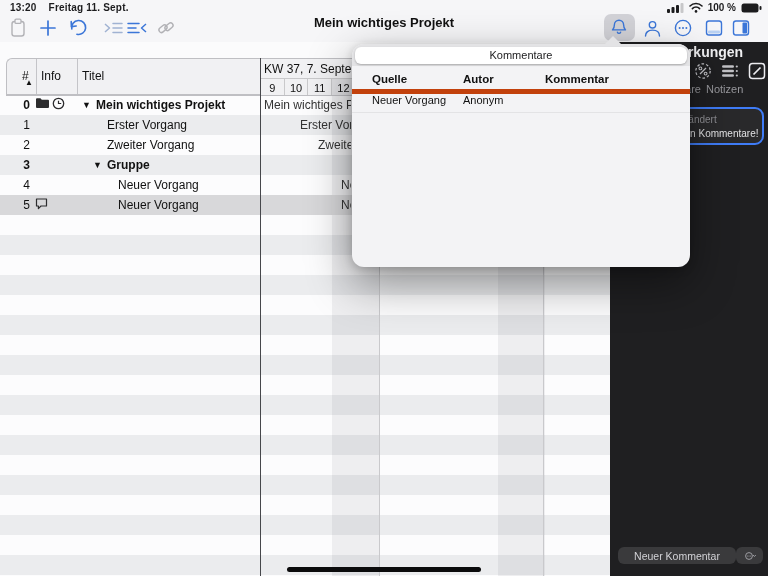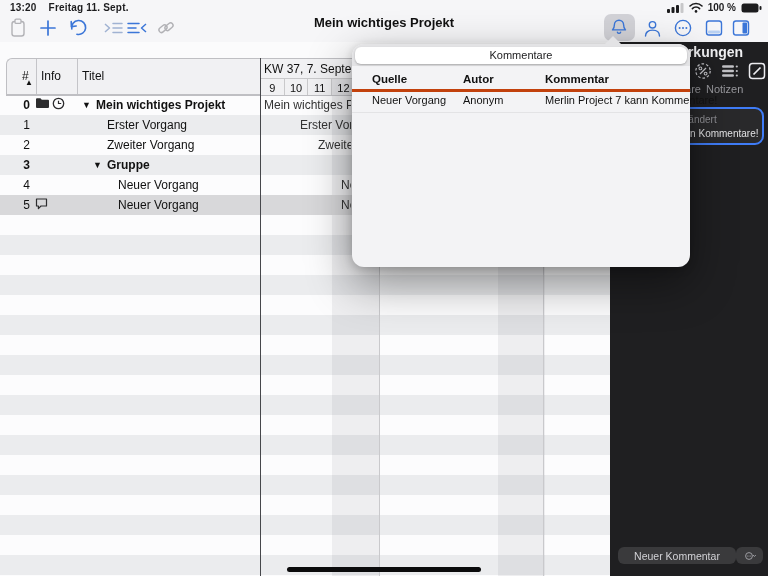--- a/index.html
+++ b/index.html
@@ -57,21 +57,21 @@
            box-shadow:0 16px 45px rgba(0,0,0,0.42), 0 2px 10px rgba(0,0,0,0.18);z-index:50;}
   .pop-arrow{position:absolute;left:252px;top:-8px;width:0;height:0;
              border-left:9px solid transparent;border-right:9px solid transparent;border-bottom:9px solid #e3e3e5;}
   .seg{position:absolute;left:0;top:0;width:338px;height:22px;background:#e3e3e5;border-radius:12px 12px 0 0;display:flex;}
   .seg-item{flex:1;position:relative;display:flex;align-items:center;justify-content:center;
             font-size:11px;color:#1b1b1d;}
   .seg-item.selected::before{content:"";position:absolute;left:3px;right:3px;top:2.5px;bottom:2.5px;
             background:#fff;border-radius:6px;box-shadow:0 1px 2px rgba(0,0,0,0.25);}
   .seg-item span{position:relative;z-index:1;}
   .seg-div{position:absolute;left:0;top:5.5px;width:1px;height:11px;background:#c6c6c8;}
-  .pop-head{position:absolute;left:0;top:26px;width:338px;height:19px;border-bottom:3px solid #c2410c;}
+  .pop-head{position:absolute;left:0;top:26px;width:338px;height:19px;border-bottom:5px solid #c2410c;}
   .pop-head span{position:absolute;top:3px;font-size:11.5px;font-weight:bold;color:#111;}
   .pop-row{position:absolute;left:0;top:45px;width:338px;height:23px;border-bottom:1px solid #e3e3e5;}
   .pop-row span{position:absolute;top:5px;font-size:11px;color:#111;white-space:nowrap;}
   
   .sidebar{position:absolute;left:610px;top:42px;width:158px;height:534px;background:#1f1f21;z-index:10;overflow:hidden;}
   .sb-title{position:absolute;left:39px;top:2px;font-size:14px;font-weight:bold;color:#f0f0f2;white-space:nowrap;}
   .sb-icons{position:absolute;left:84px;top:20px;display:flex;gap:9px;}
   .sb-tabs{position:absolute;left:0;top:41px;width:158px;height:14px;font-size:11px;color:#98989d;}
   .sb-tab{position:absolute;top:0;white-space:nowrap;}
   .sb-card{position:absolute;left:12px;top:65px;width:142px;height:38px;background:#29292b;
@@ -257,21 +257,20 @@
       </div>
     <div class="pop-head" id="pophead">
         <span style="left: 20px;">Quelle</span>
         <span style="left: 111px;">Autor</span>
         <span style="left: 193px;">Kommentar</span>
       </div>
     <div id="poprows">
         <div class="pop-row" style="top: 45px;">
           <span style="left: 20px;">Neuer Vorgang</span>
           <span style="left: 111px;">Anonym</span>
-          <span style="left: 193px;">Merlin Project 7 kann Kommentare!</span>
         </div>
       </div>
   </div>
 
   <div class="topbar">
     <div class="status-left">
       <span>13:20</span><span class="date">Freitag 11. Sept.</span>
     </div>
     <div class="status-right">
       <svg width="17" height="11" viewBox="0 0 17 11">

